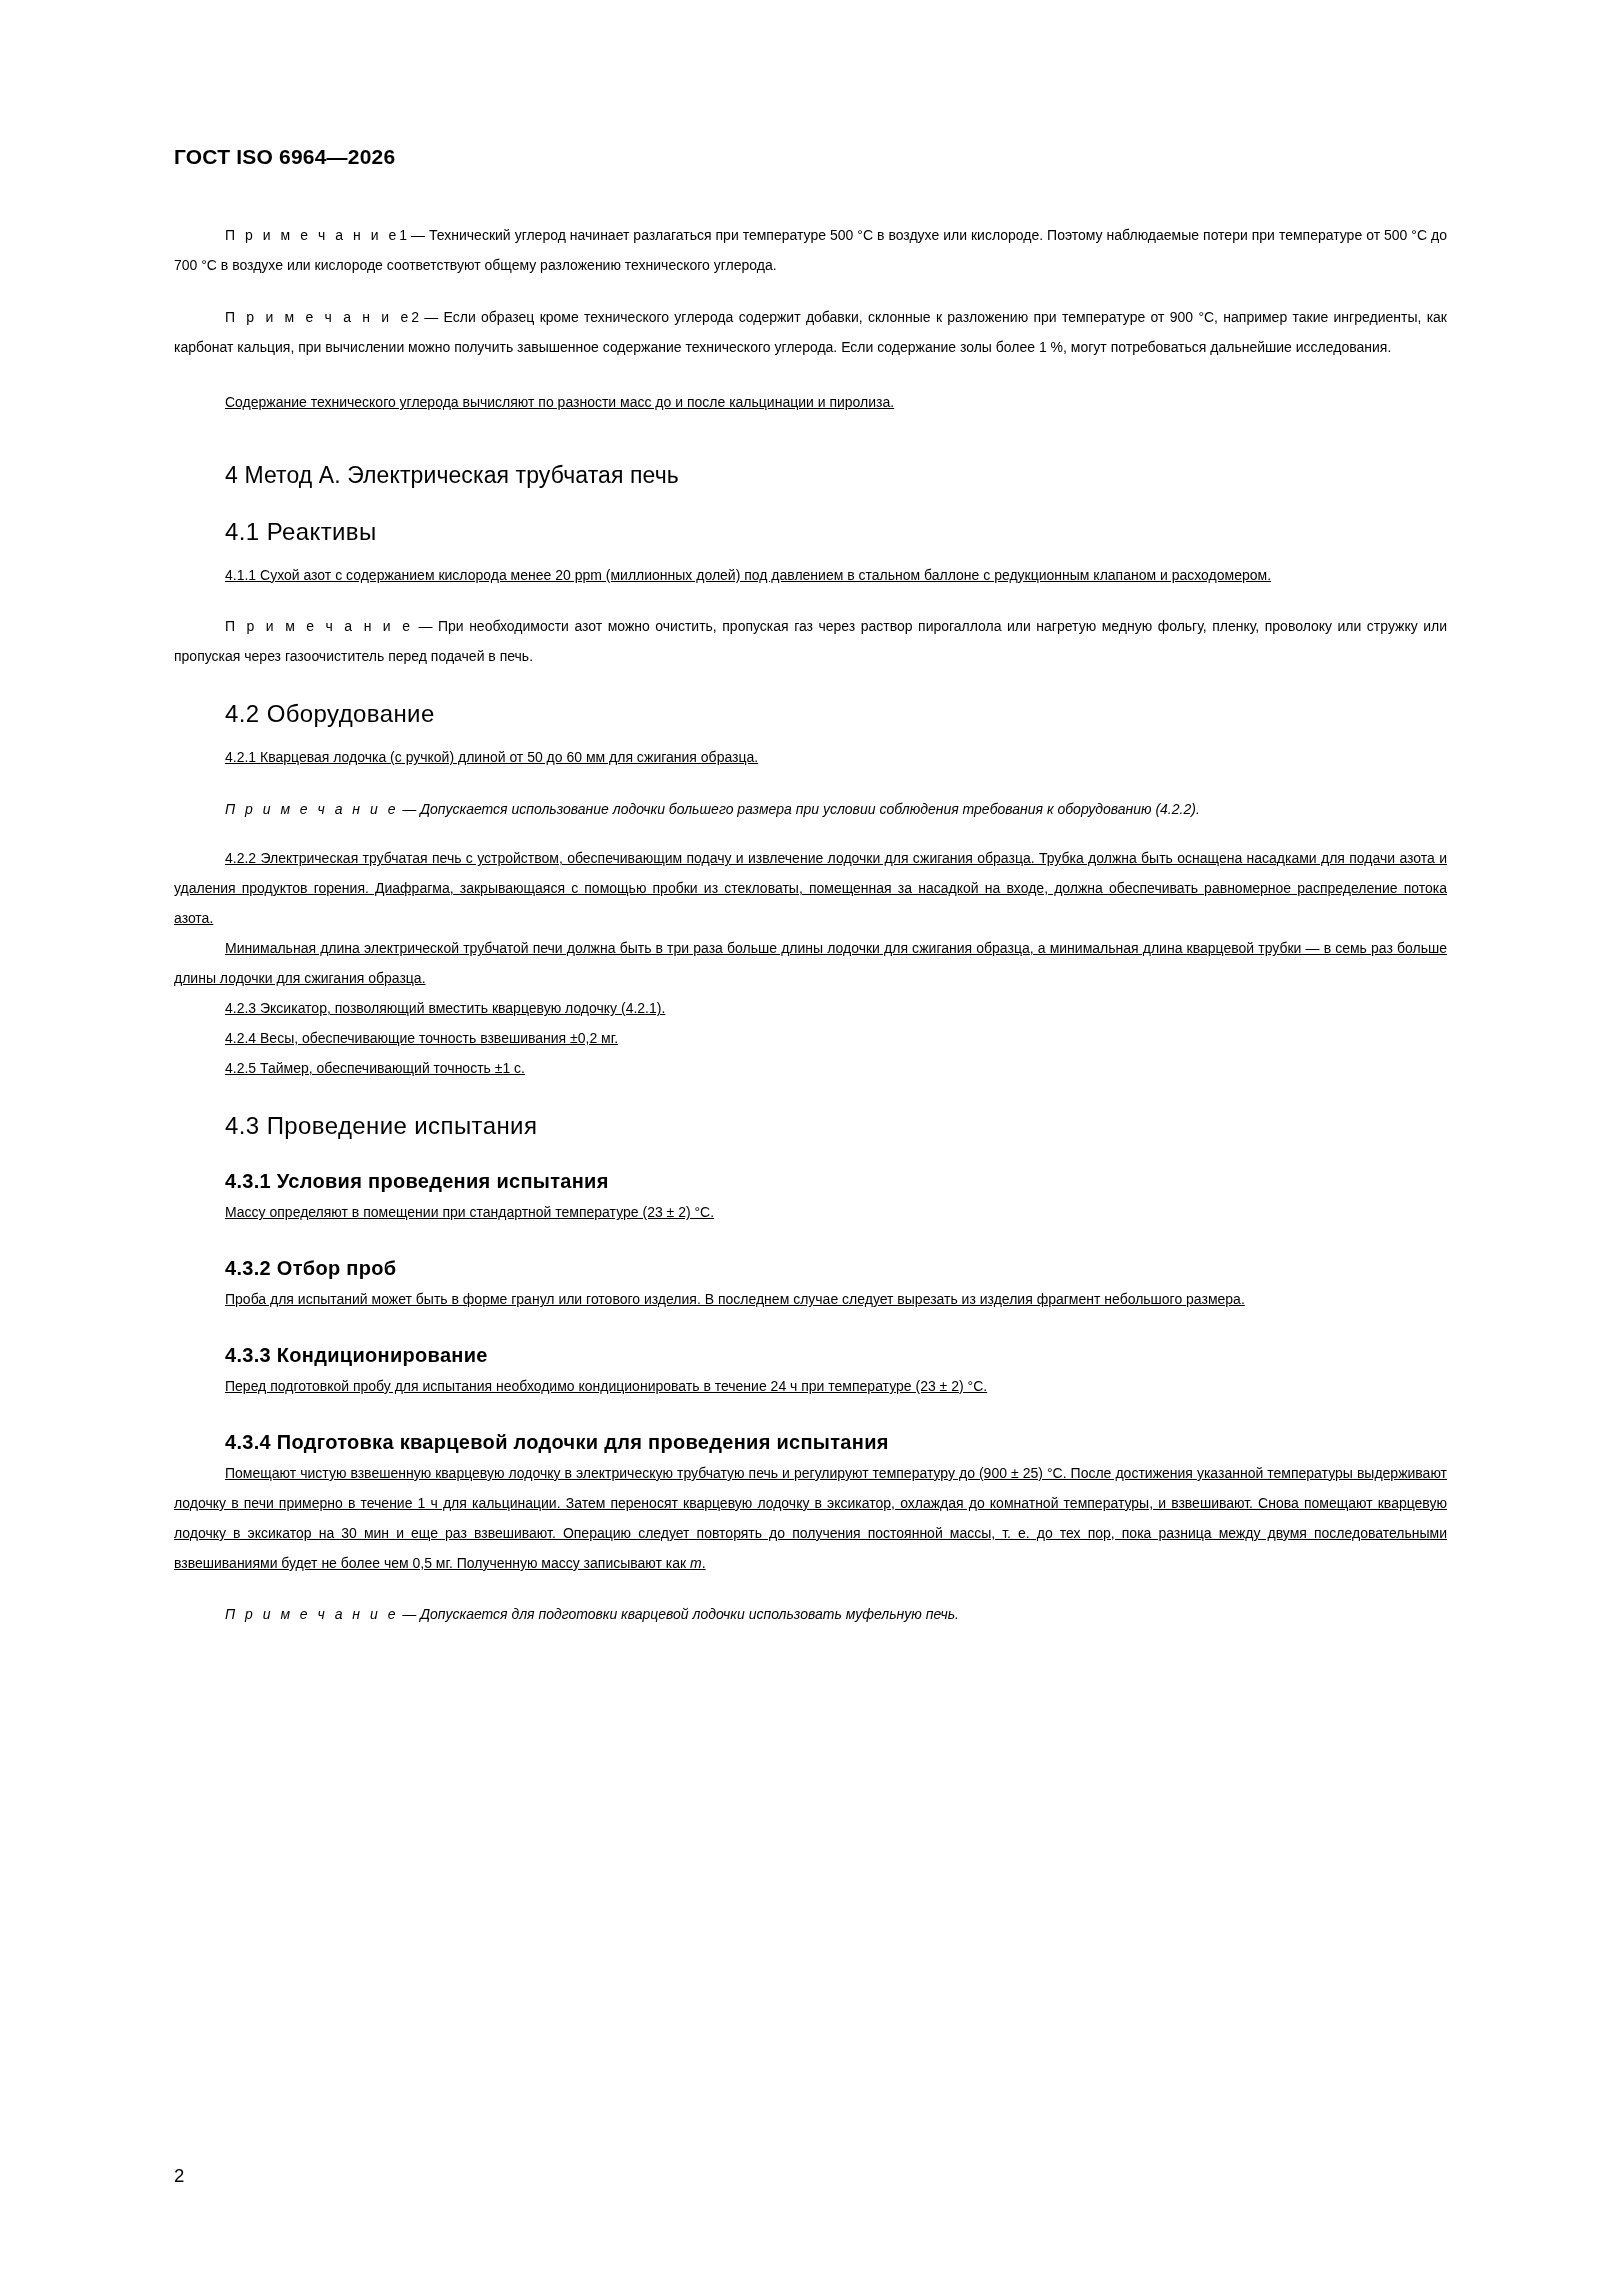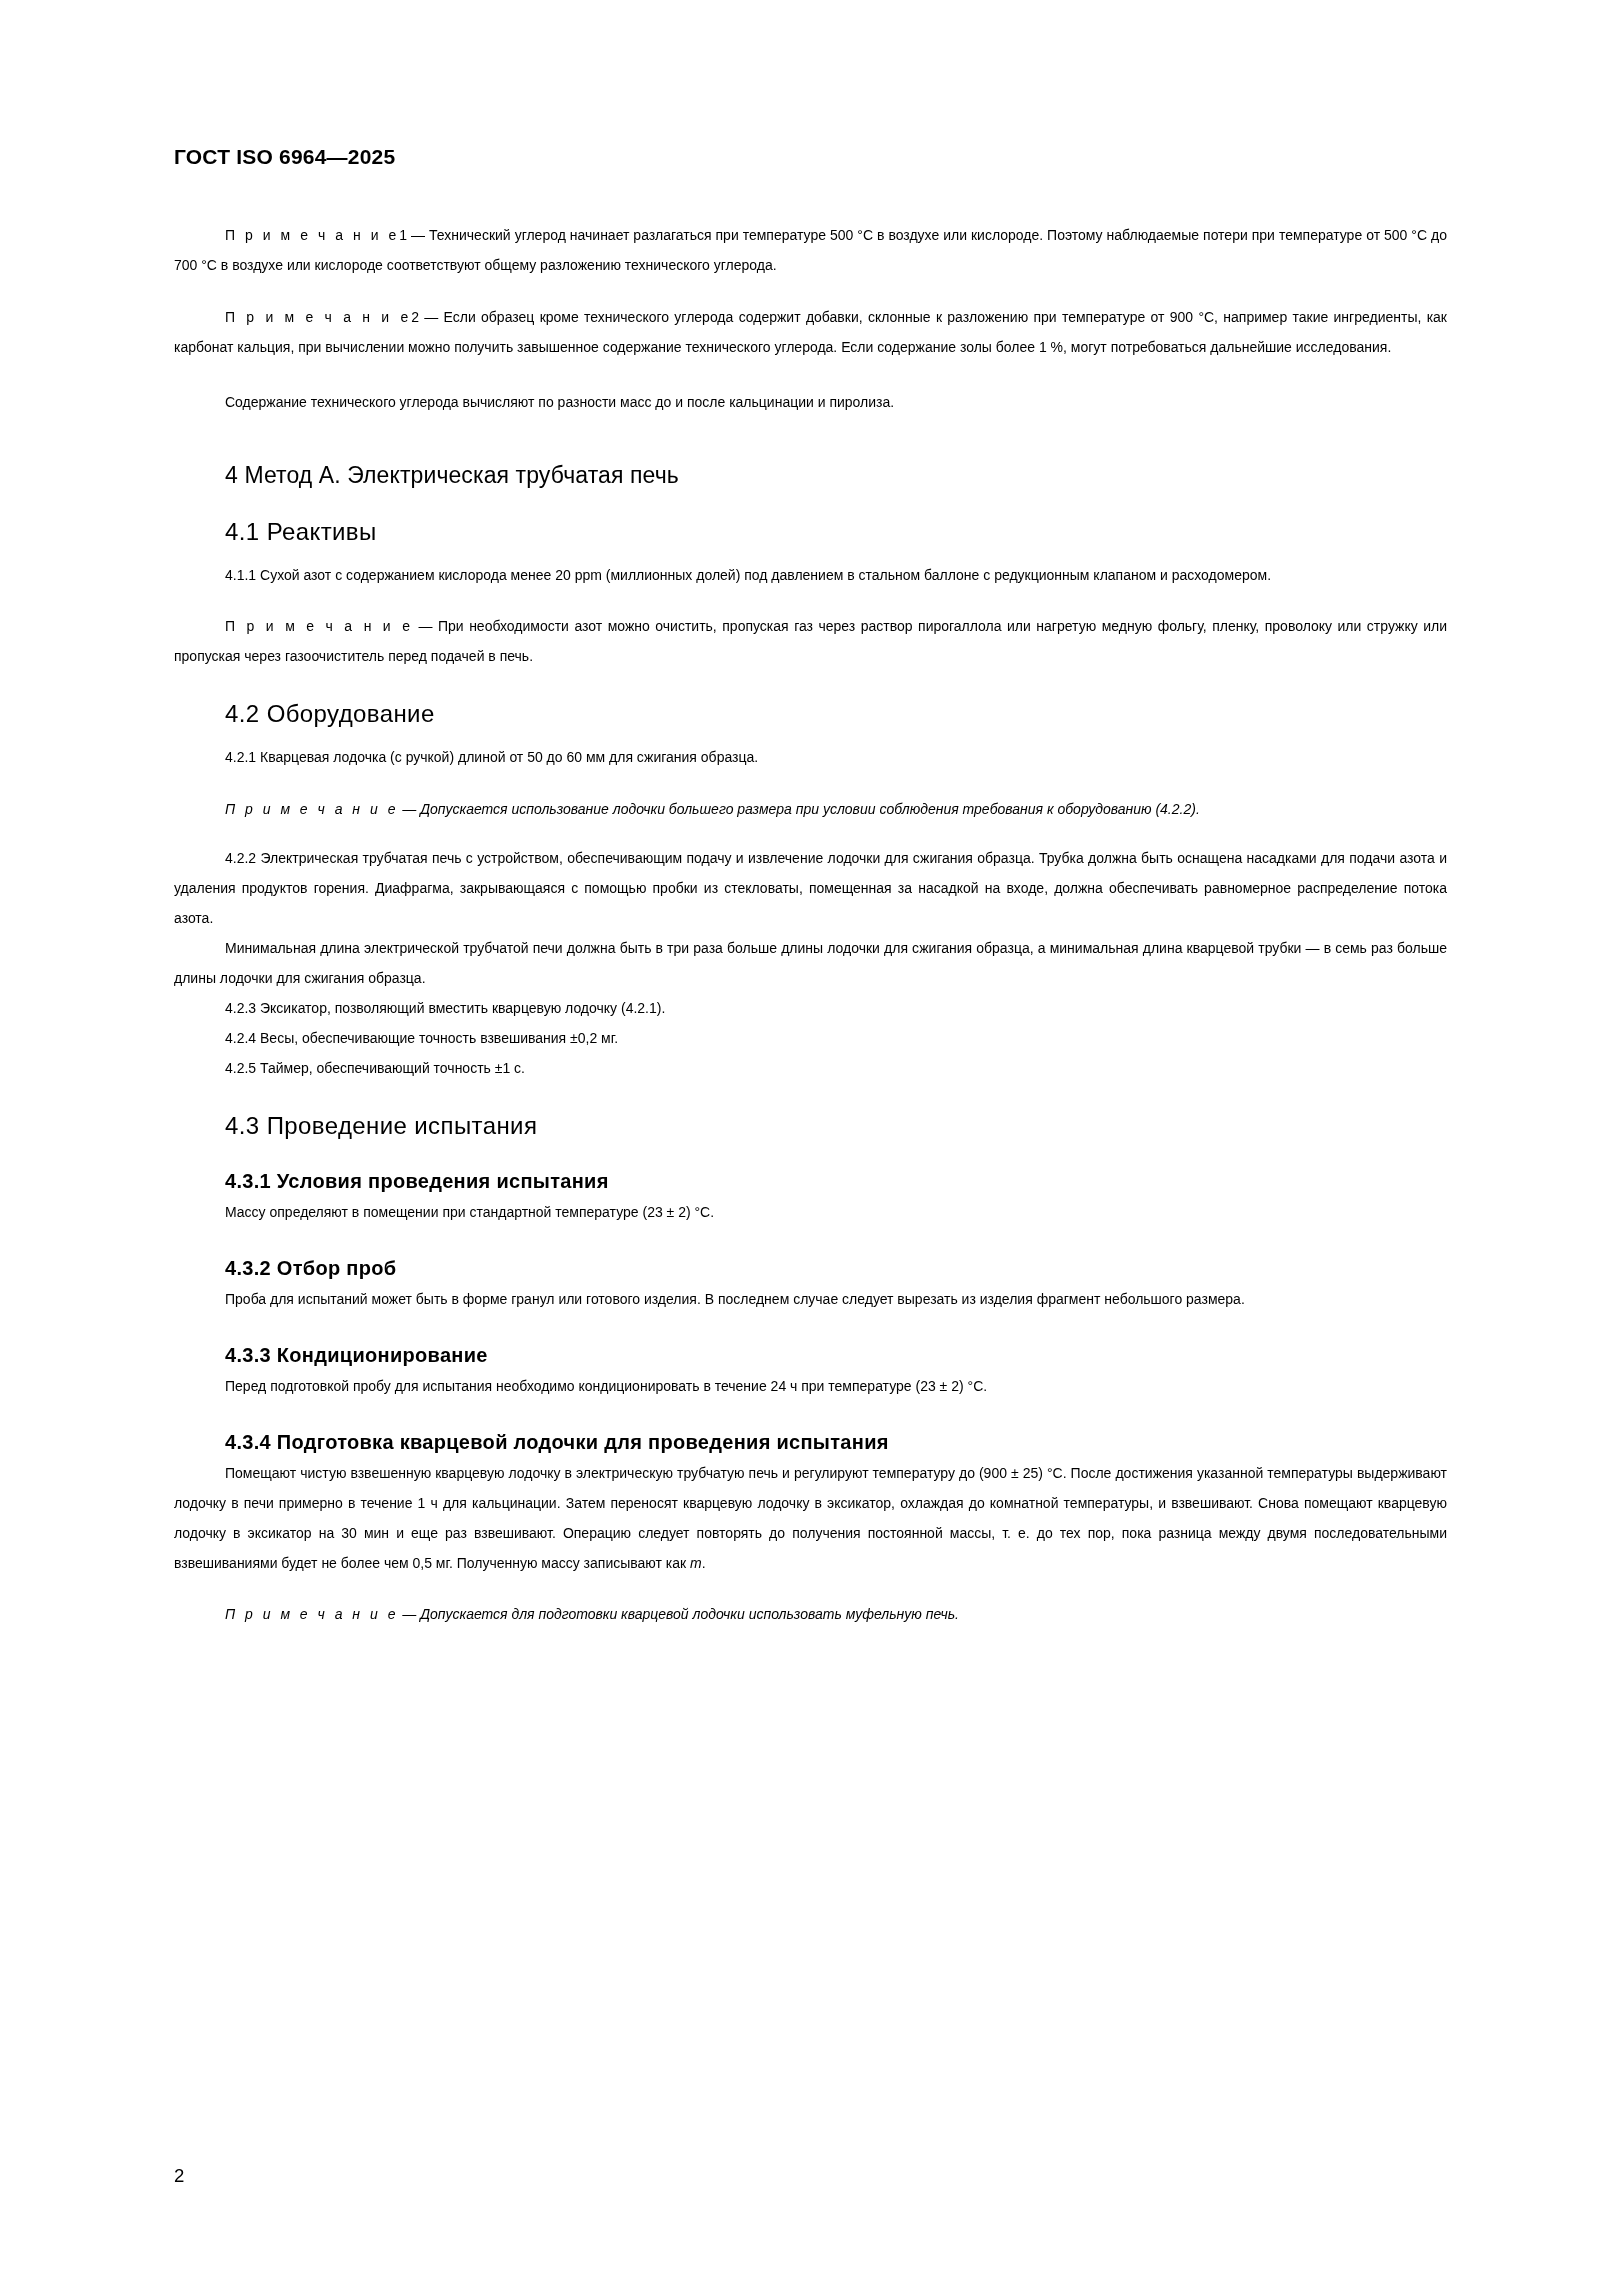--- a/index.html
+++ b/index.html
@@ -32,20 +32,21 @@
   }
   p {
     margin: 0;
     font-size: 14px;
     line-height: 30px;
     text-align: justify;
     text-justify: inter-word;
   }
   .indent {
     text-indent: 51px;
+    text-decoration: underline;
   }
   .note {
     margin-top: 21.6px;
     margin-bottom: 0;
     text-indent: 51px;
   }
   .note-lead {
     letter-spacing: 3px;
   }
   .note-italic {
@@ -81,21 +82,21 @@
     left: 174px;
     bottom: 106px;
     font-size: 18.6px;
   }
 </style>
 </head>
 <body>
 
 <div class="page">
 
-  <div class="header">ГОСТ ISO 6964—2025</div>
+  <div class="header">ГОСТ ISO 6964—2026</div>
 
   <p class="note"><span class="note-lead">П р и м е ч а н и е</span><span>1</span><span> — Технический углерод начинает разлагаться при температуре 500 °С в воздухе или кислороде. Поэтому наблюдаемые потери при температуре от 500 °С до 700 °С в воздухе или кислороде соответствуют общему разложению технического углерода.</span></p>
 
   <p class="note"><span class="note-lead">П р и м е ч а н и е</span><span>2</span><span> — Если образец кроме технического углерода содержит добавки, склонные к разложению при температуре от 900 °С, например такие ингредиенты, как карбонат кальция, при вычислении можно получить завышенное содержание технического углерода. Если содержание золы более 1 %, могут потребоваться дальнейшие исследования.</span></p>
 
   <p class="indent gap-md">Содержание технического углерода вычисляют по разности масс до и после кальцинации и пиролиза.</p>
 
   <h2 class="section-title">4 Метод А. Электрическая трубчатая печь</h2>
 
   <h3 class="sub-title">4.1 Реактивы</h3>

